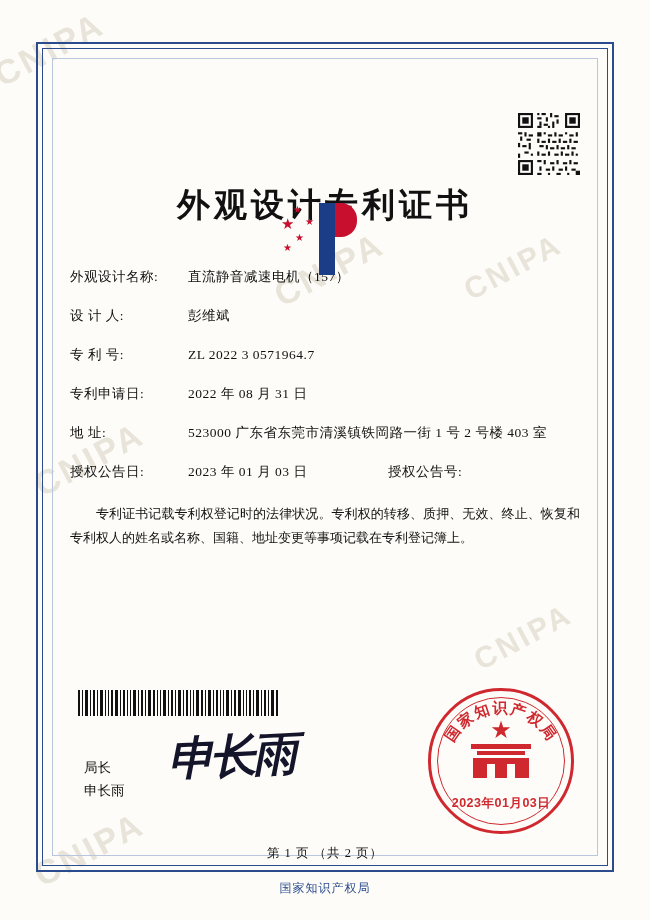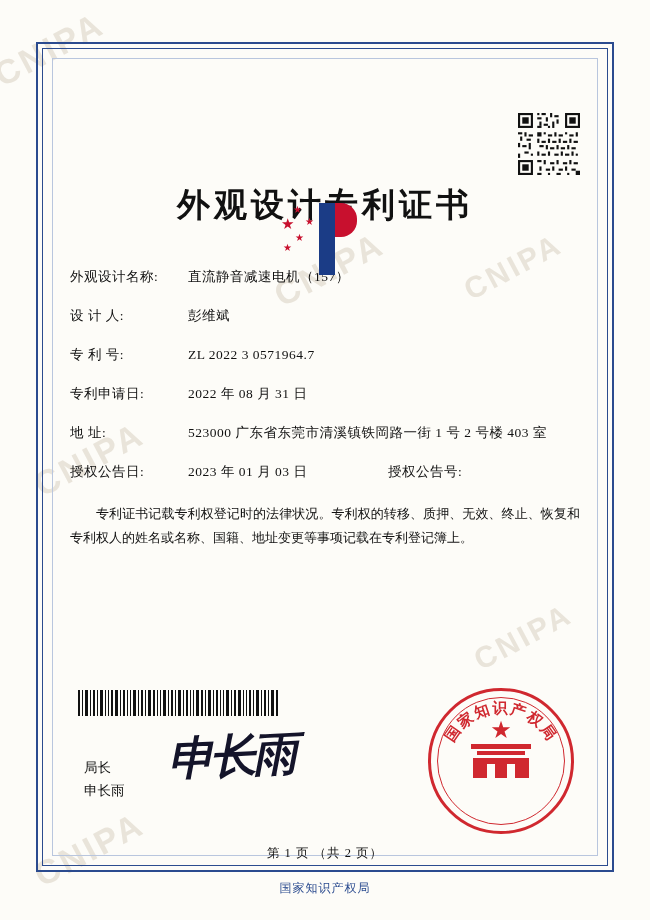--- a/index.html
+++ b/index.html
@@ -520,18 +520,19 @@
       </text>
     </svg>
     <div class="bigstar">★</div>
     <div class="gate">
       <span class="g1"></span>
         <span class="g2"></span>
         <span class="g3"></span>
       <span class="g4"></span>
         <span class="g5"></span>
     </div>
+    <div class="seal-date">2023年01月03日</div>
   </div>
 
   <div class="page-num">第 1 页 （共 2 页）</div>
   <div class="footer-note">国家知识产权局</div>
 
 </div>
 
 </body></html>

